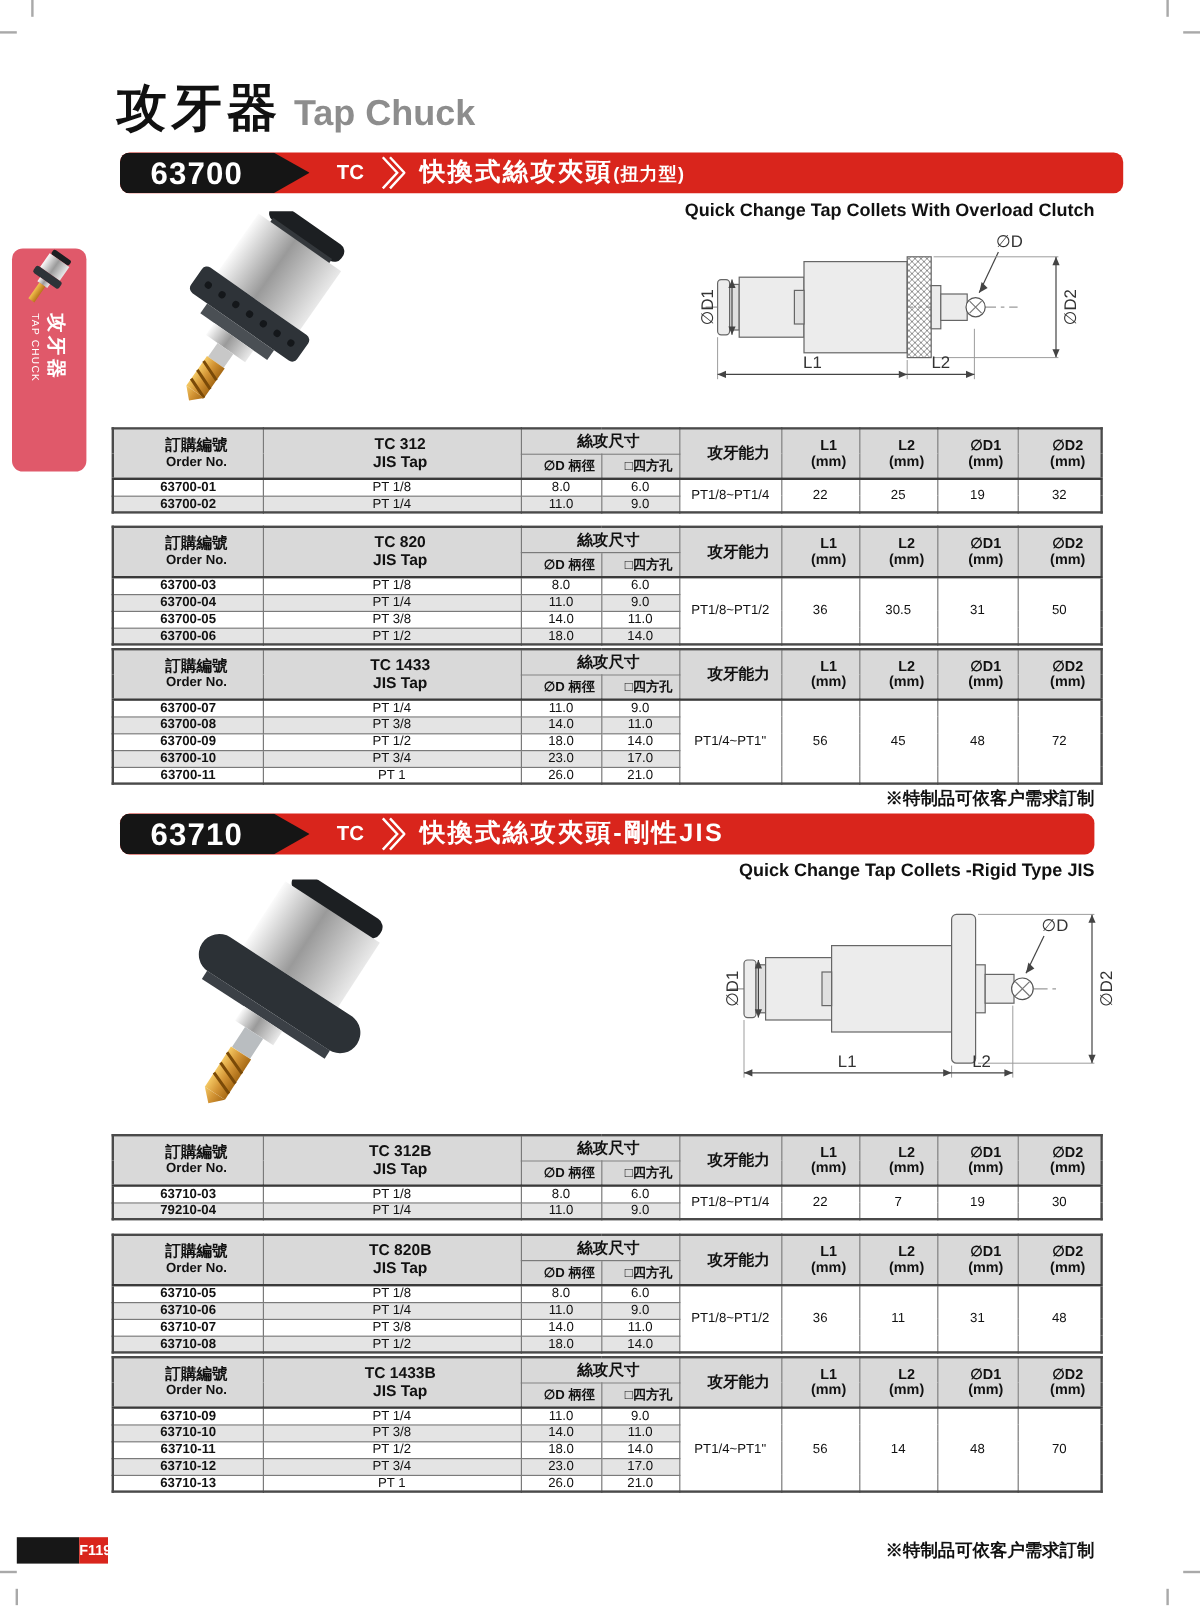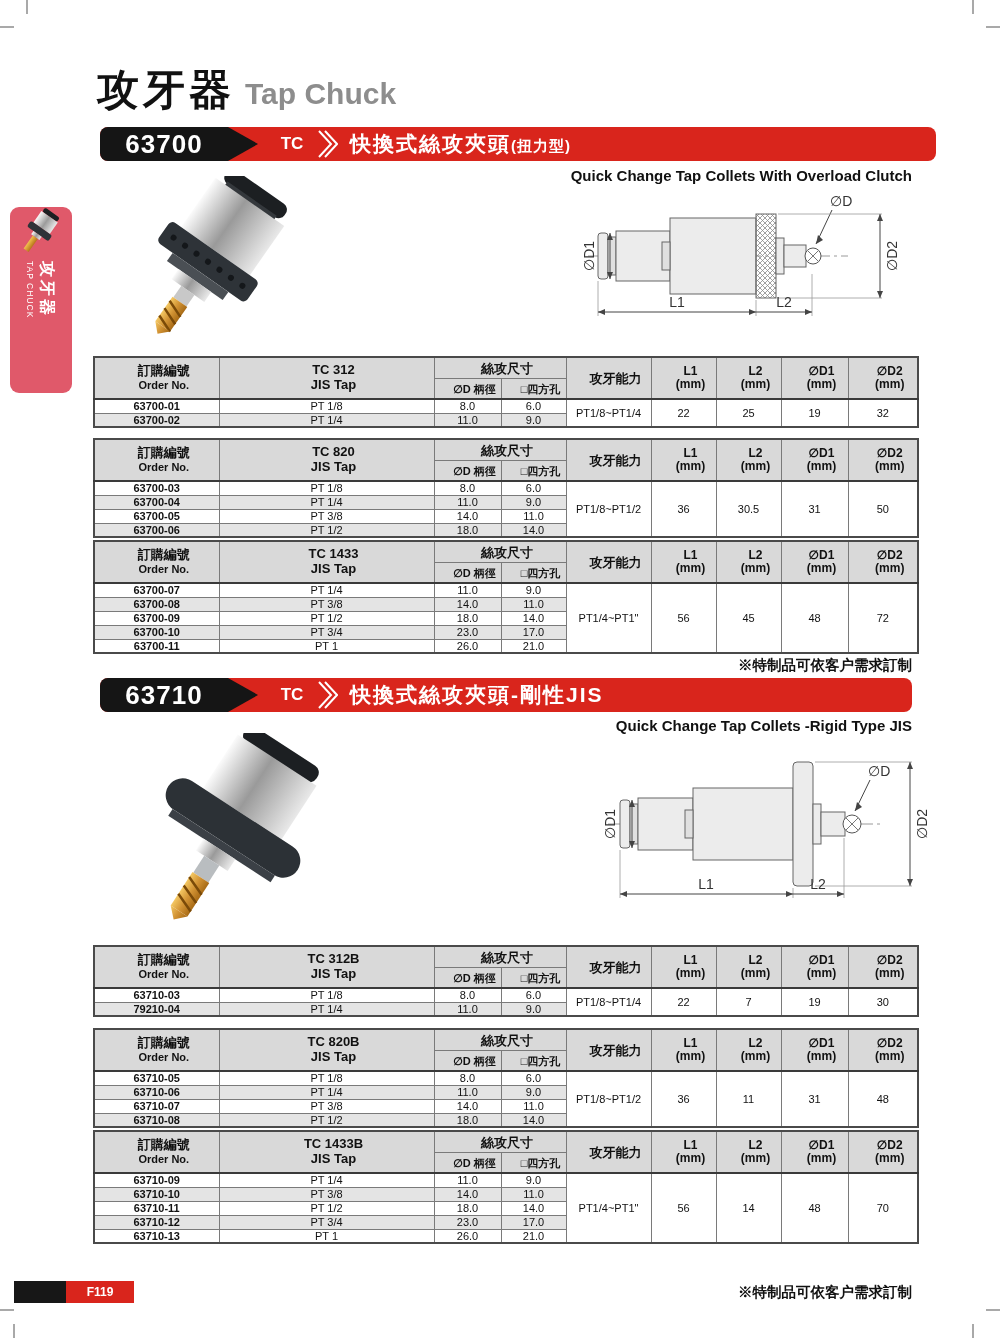--- a/index.html
+++ b/index.html
@@ -56,21 +56,21 @@
   .hen{font-size:11px;font-weight:bold;line-height:1.1;}
   .hsub{font-size:11px;font-weight:bold;}
   .hmm{font-size:12px;font-weight:bold;line-height:1.05;}
 
   .note{position:absolute;left:612px;width:300px;text-align:right;font-size:14.5px;
         font-weight:bold;color:#111;white-space:nowrap;}
 
   
   #footer{position:absolute;left:14px;top:1281px;display:flex;}
   #footer .fblack{width:52px;height:22px;background:#171717;}
-  #footer .fred{width:68px;height:22px;background:#d9251c;color:#fff;font-size:12px;
+  #footer .fred{width:24px;height:22px;background:#d9251c;color:#fff;font-size:12px;
         font-weight:bold;text-align:center;line-height:22px;}
 
   .photo,.diagram{position:absolute;}
   svg text{font-family:"Liberation Sans",sans-serif;}
 </style>
 </head>
 <body>
 
 <div id="page">
 

